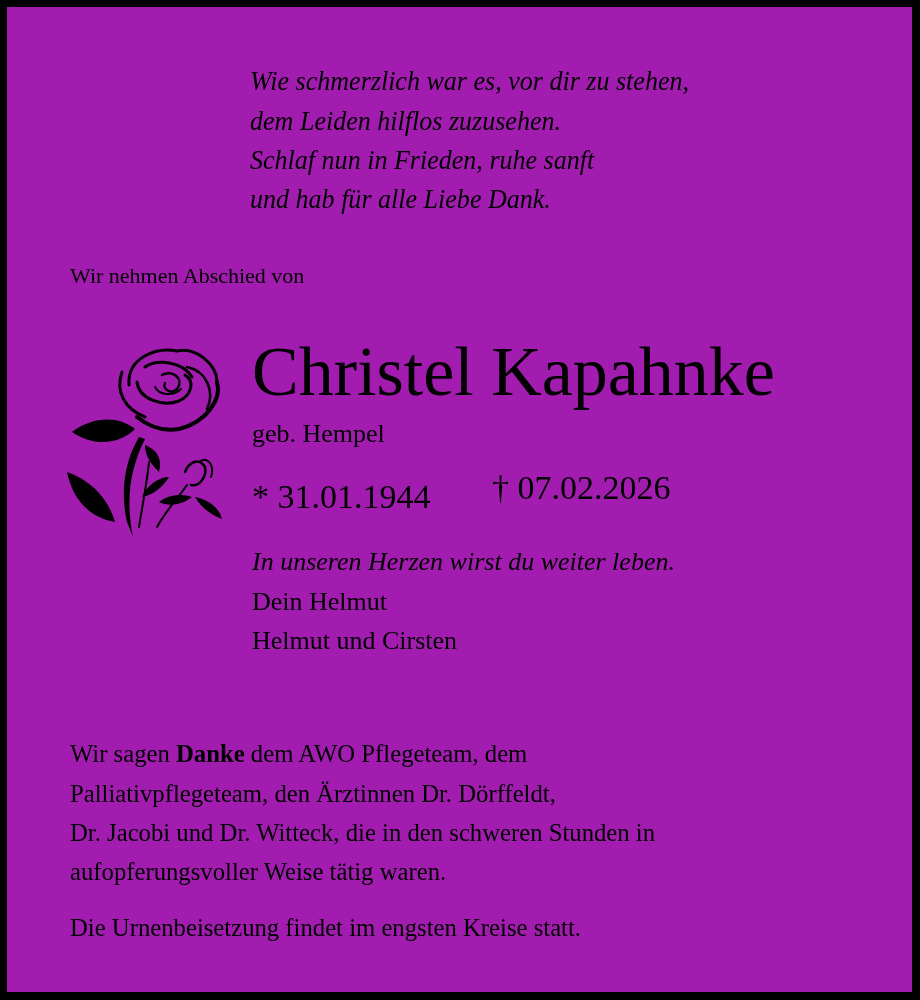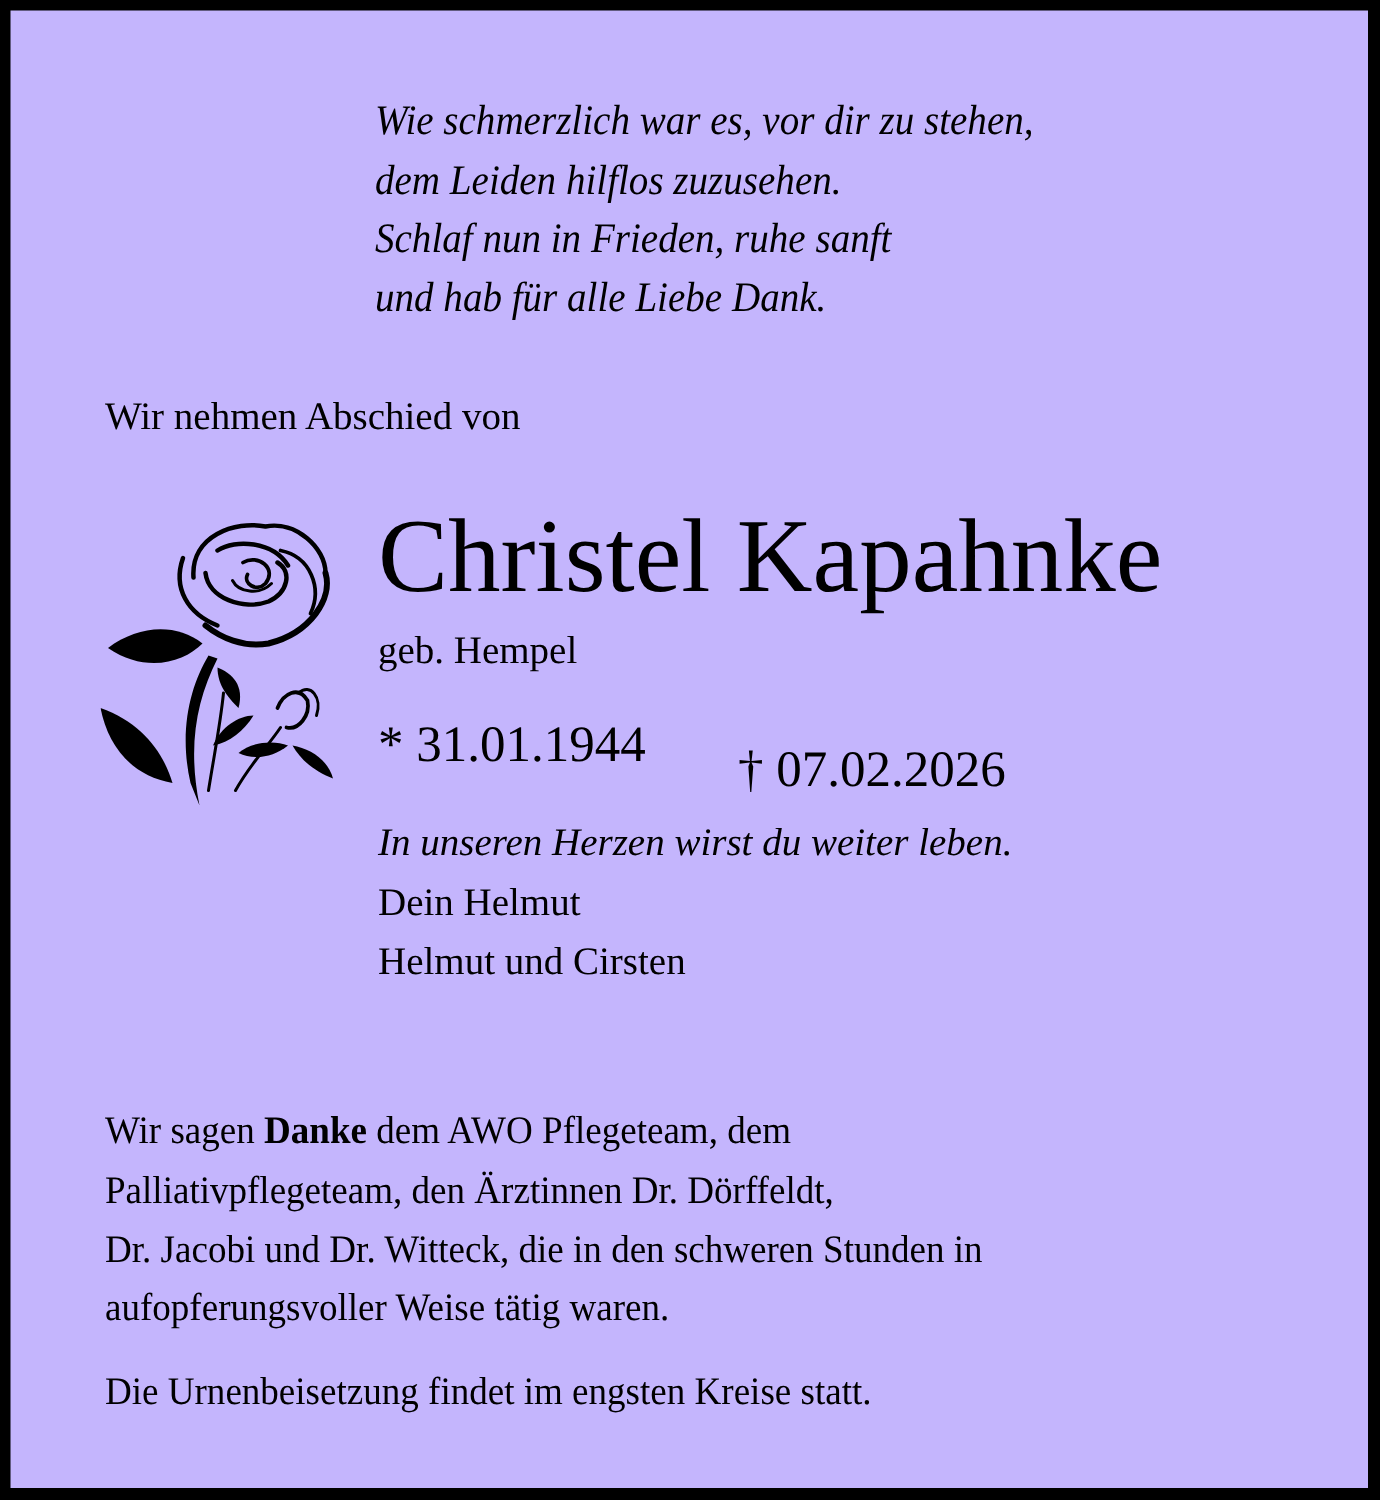--- a/index.html
+++ b/index.html
@@ -2,27 +2,27 @@
 <html><head>
 <meta charset="utf-8">
 <style>
   html, body { margin: 0; padding: 0; }
   body {
     width: 920px; height: 1000px; background: #000;
     position: relative; overflow: hidden;
   }
   .card {
     position: absolute; left: 7px; top: 7px; width: 905px; height: 985px;
-    background: #c4b5fd;
+    background: #a21caf;
     font-family: "Liberation Serif", "DejaVu Serif", serif;
     color: #000;
   }
   .line { position: absolute; white-space: nowrap; line-height: 1; }
   .poem { font-style: italic; font-size: 28px; left: 243px; transform: scaleX(0.93); transform-origin: left; }
-  .intro { font-size: 26px; left: 63px; }
+  .intro { font-size: 22px; left: 63px; }
   .name { font-size: 70px; left: 245px; letter-spacing: 0px; }
   .maiden { font-size: 26px; left: 245px; }
   .dates { font-size: 34px; }
   .family { font-size: 26px; left: 245px; }
   .thanks { font-size: 26px; left: 63px; transform: scaleX(0.95); transform-origin: left; }
   .thanks b { font-weight: bold; }
   .rose { position: absolute; left: 60px; top: 330px; width: 160px; height: 205px; }
 </style>
 </head>
 <body>
@@ -60,21 +60,21 @@
       <path d="M118 135 C122 125, 132 120, 138 130 C140 140, 132 150, 124 148" stroke-width="2.5"></path>
       <path d="M132 125 C140 118, 148 128, 144 140" stroke-width="2"></path>
       <path d="M120 148 C112 160, 100 172, 90 190" stroke-width="2"></path>
       <path d="M82 125 C80 145, 76 165, 72 190" stroke-width="2"></path>
     </g>
   </svg>
 
   <div class="line name" style="top:330px;">Christel Kapahnke</div>
   <div class="line maiden" style="top:414px;text-align:right;">geb. Hempel</div>
   <div class="line dates" style="top:473px; left:245px;">* 31.01.1944</div>
-  <div class="line dates" style="top:490px; left:485px;text-align:center;">† 07.02.2026</div>
+  <div class="line dates" style="top:464px; left:485px;text-align:center;">† 07.02.2026</div>
 
   <div class="line family" style="top:542px;font-style:italic;">In unseren Herzen wirst du weiter leben.</div>
   <div class="line family" style="top:582px;">Dein Helmut</div>
   <div class="line family" style="top:621px;">Helmut und Cirsten</div>
 
   <div class="line thanks" style="top:734px;"><span>Wir sagen </span><b>Danke</b><span> dem AWO Pflegeteam, dem</span></div>
   <div class="line thanks" style="top:774px;">Palliativpflegeteam, den Ärztinnen Dr. Dörffeldt,</div>
   <div class="line thanks" style="top:813px;">Dr. Jacobi und Dr. Witteck, die in den schweren Stunden in</div>
   <div class="line thanks" style="top:852px;">aufopferungsvoller Weise tätig waren.</div>
 

